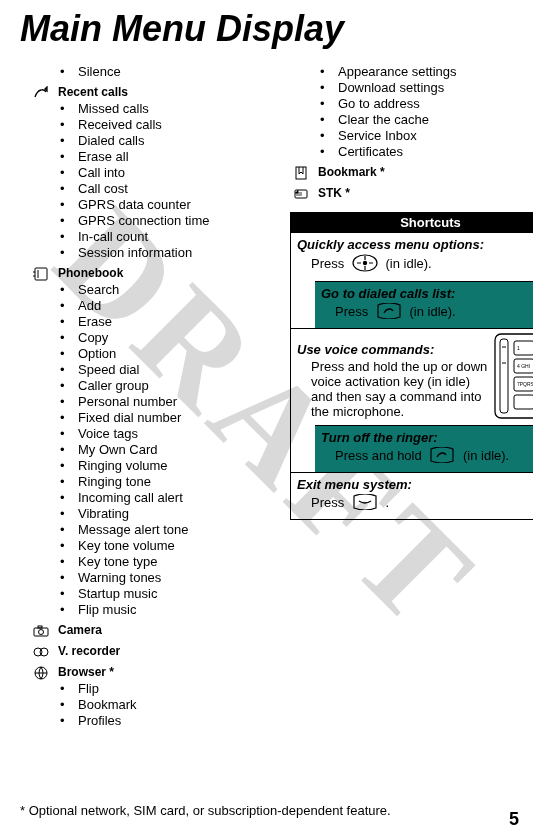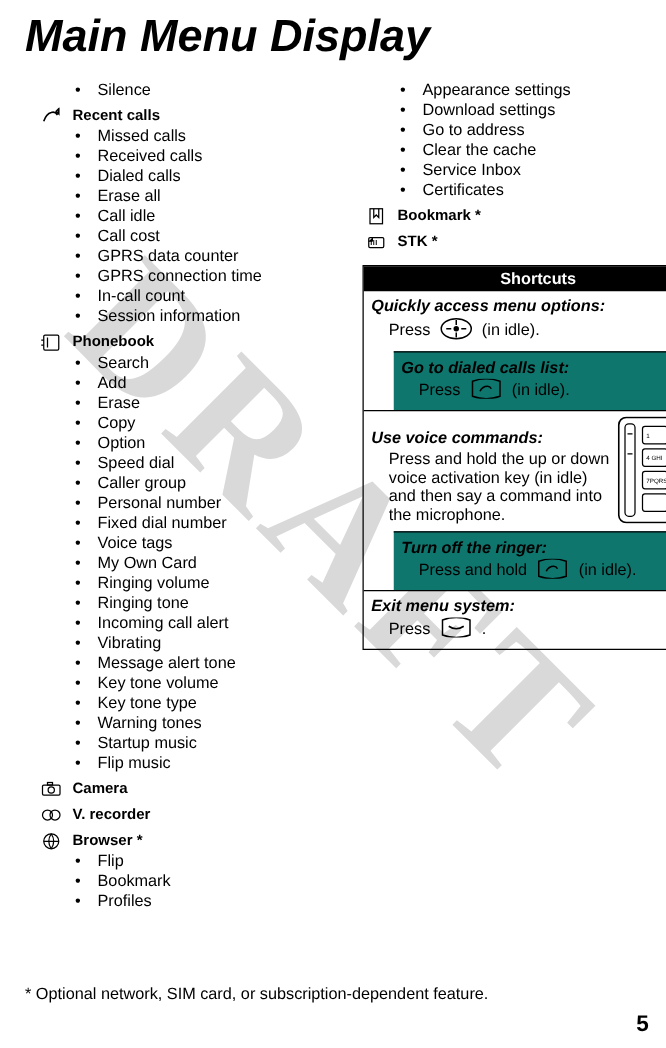--- a/index.html
+++ b/index.html
@@ -72,21 +72,21 @@
       flex: 0 0 22px;
       margin-right: 6px;
       display: flex;
       align-items: center;
       justify-content: center;
     }
     .icon svg { width: 18px; height: 14px; }
     .footnote {
       position: absolute;
       left: 20px;
-      bottom: 36px;
+      bottom: 20px;
       font-size: 13px;
     }
     .pagenum {
       position: absolute;
       right: 14px;
       bottom: 8px;
       font-size: 18px;
       font-weight: 900;
     }
     .shortcuts {
@@ -154,21 +154,21 @@
           <div class="bullet-row">
             <span class="dot">•</span>
             <span>Dialed calls</span>
           </div>
           <div class="bullet-row">
             <span class="dot">•</span>
             <span>Erase all</span>
           </div>
           <div class="bullet-row">
             <span class="dot">•</span>
-            <span>Call idle</span>
+            <span>Call into</span>
           </div>
           <div class="bullet-row">
             <span class="dot">•</span>
             <span>Call cost</span>
           </div>
           <div class="bullet-row">
             <span class="dot">•</span>
             <span>GPRS data counter</span>
           </div>
           <div class="bullet-row">

